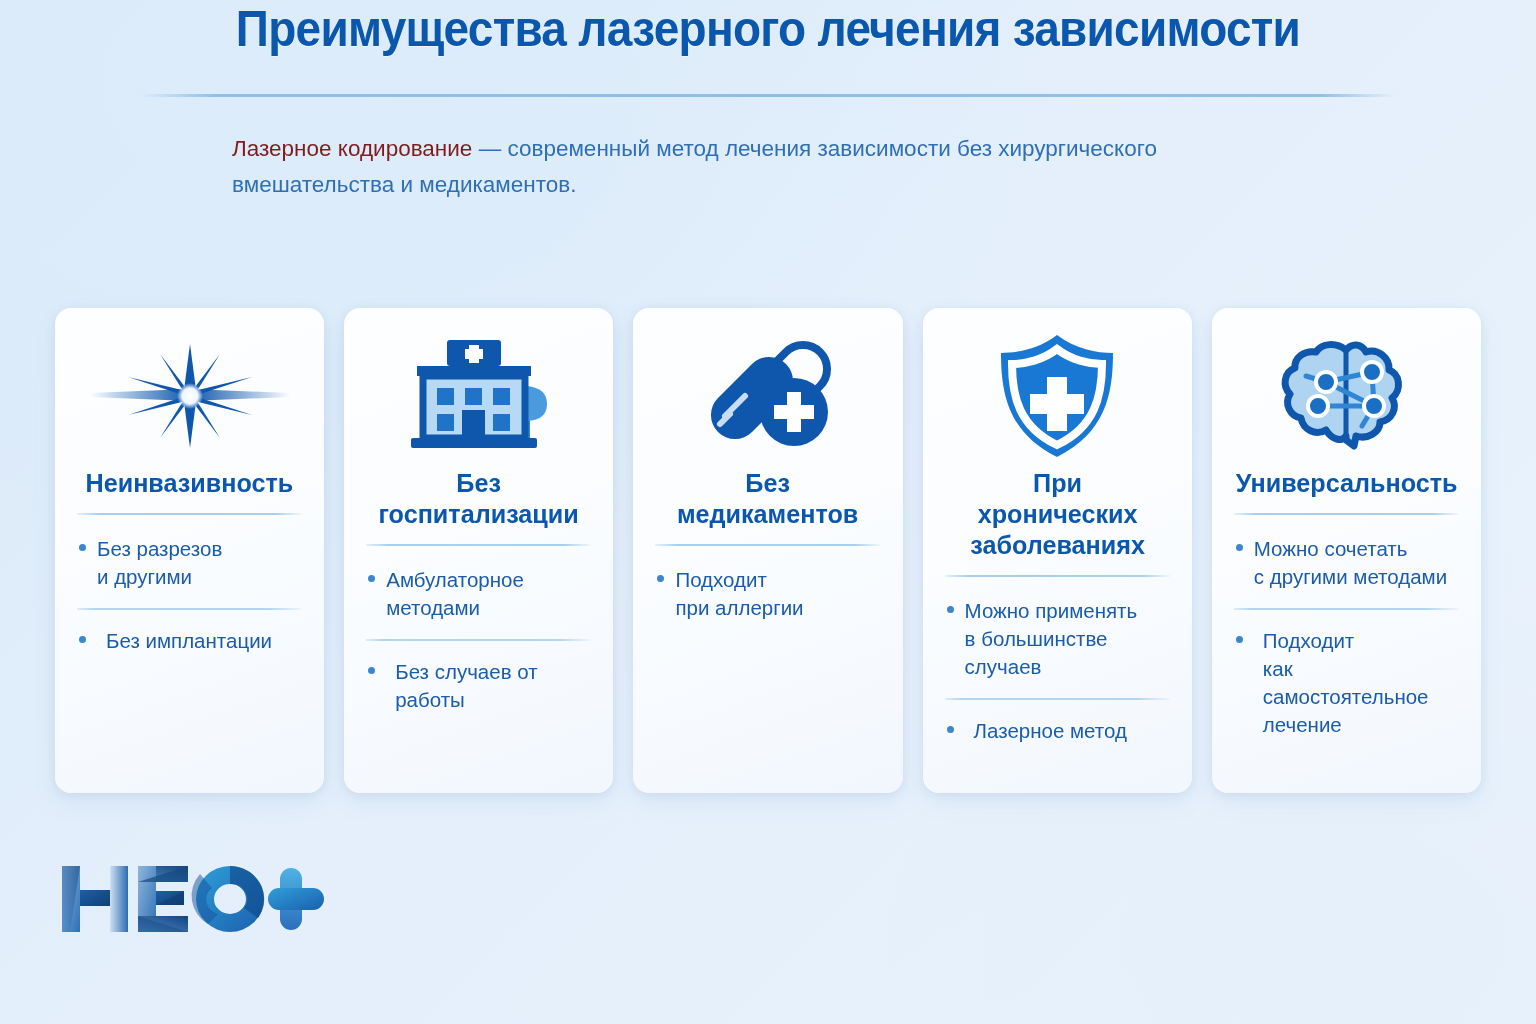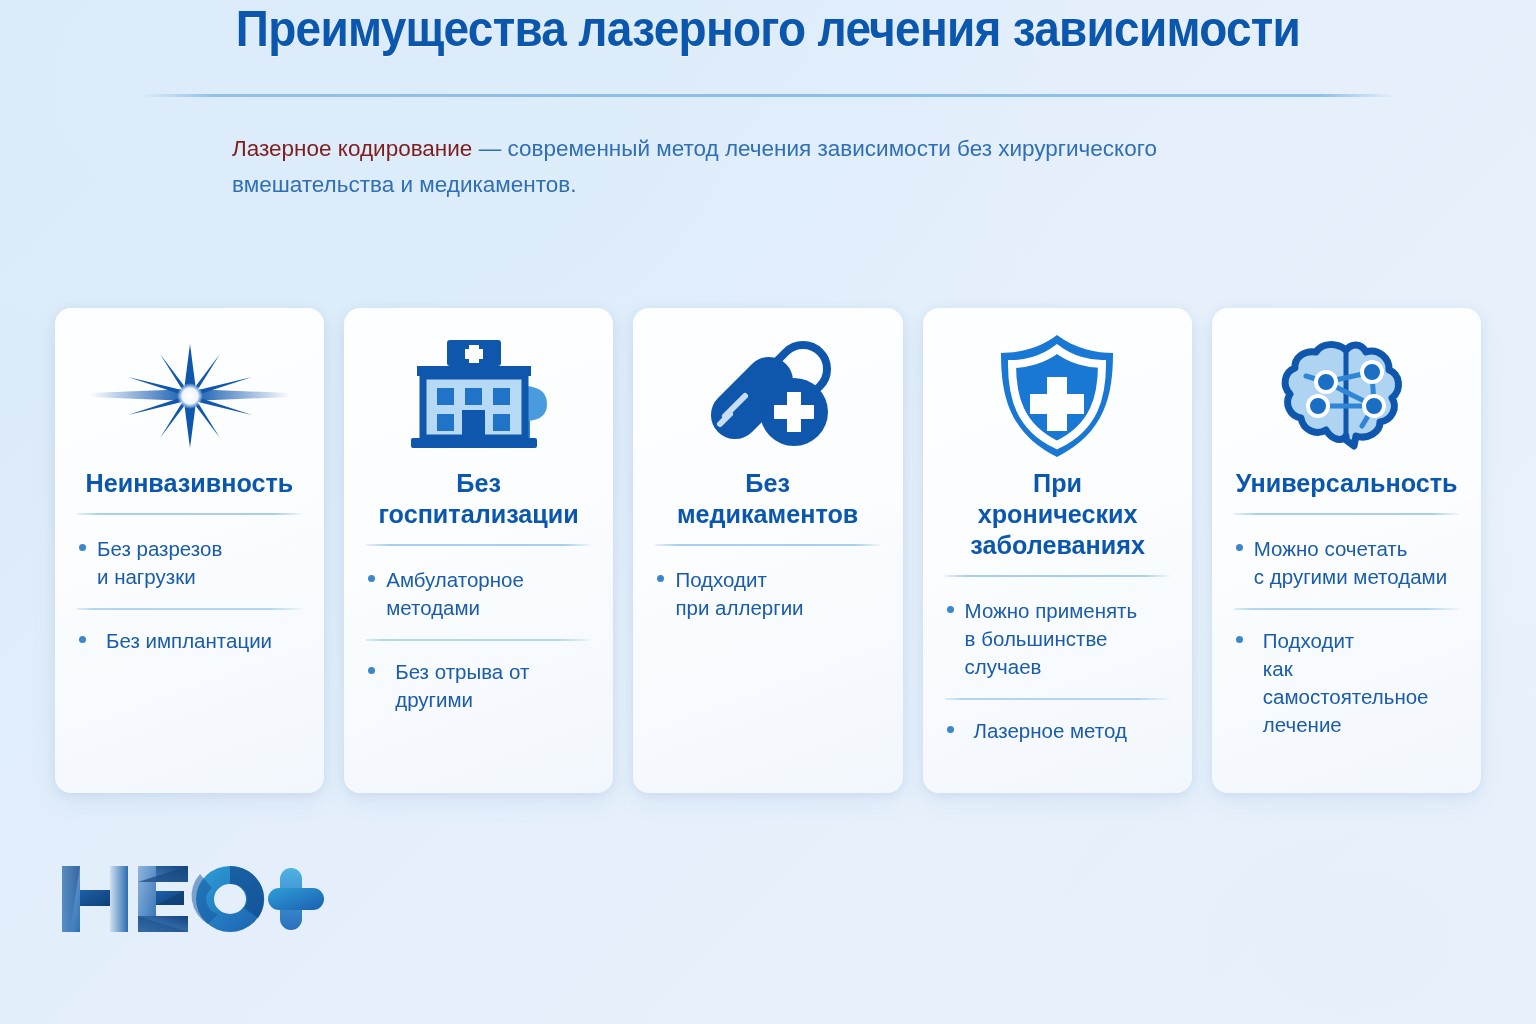--- a/index.html
+++ b/index.html
@@ -159,21 +159,21 @@
         </g>
         <circle cx="100" cy="52" r="13" fill="url(#core)"></circle>
       </svg>
     </div>
     <div class="card-title">Неинвазивность</div>
     <div class="card-rule"></div>
     <ul class="bullets">
       <li class="bullet">
         <span class="dot"></span>
         <span>Без разрезов
-и нагрузки</span>
+и другими</span>
       </li>
       <li class="bullet">
         <span class="dot"></span>
         <span>Без имплантации</span>
       </li>
     </ul>
   </div>
 
   <div class="card">
     <div class="icon-wrap">
@@ -205,21 +205,21 @@
     <div class="card-title">Без госпитализации</div>
     <div class="card-rule"></div>
     <ul class="bullets">
       <li class="bullet">
         <span class="dot"></span>
         <span>Амбулаторное
 методами</span>
       </li>
       <li class="bullet">
         <span class="dot"></span>
-        <span>Без отрыва от другими</span>
+        <span>Без случаев от работы</span>
       </li>
     </ul>
   </div>
 
   <div class="card">
     <div class="icon-wrap">
       <svg width="140" height="112" viewBox="0 0 140 112" aria-hidden="true">
 
         <path d="M54 46 L88 12 a24 24 0 0 1 34 34 L104 64" fill="none" stroke="#0f57ad" stroke-width="8" stroke-linecap="round"></path>
 

